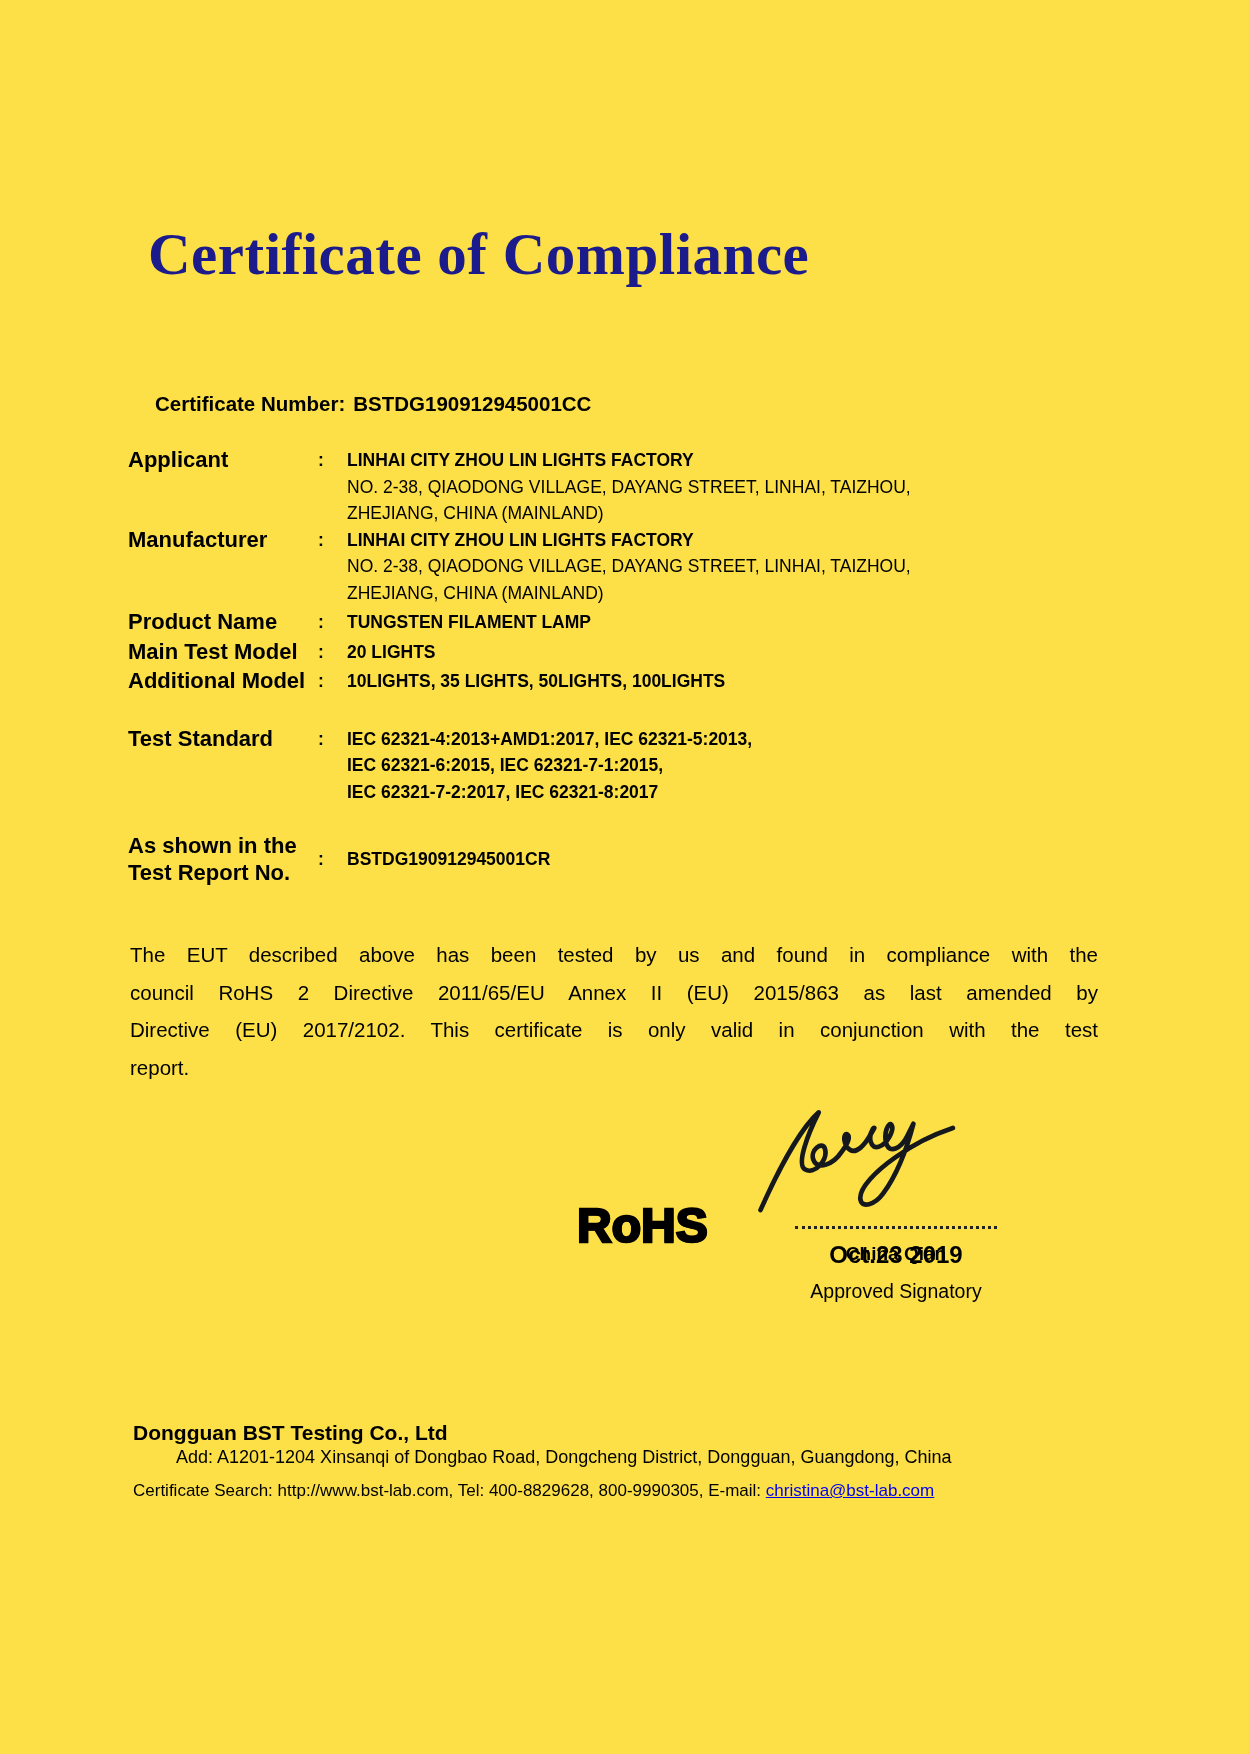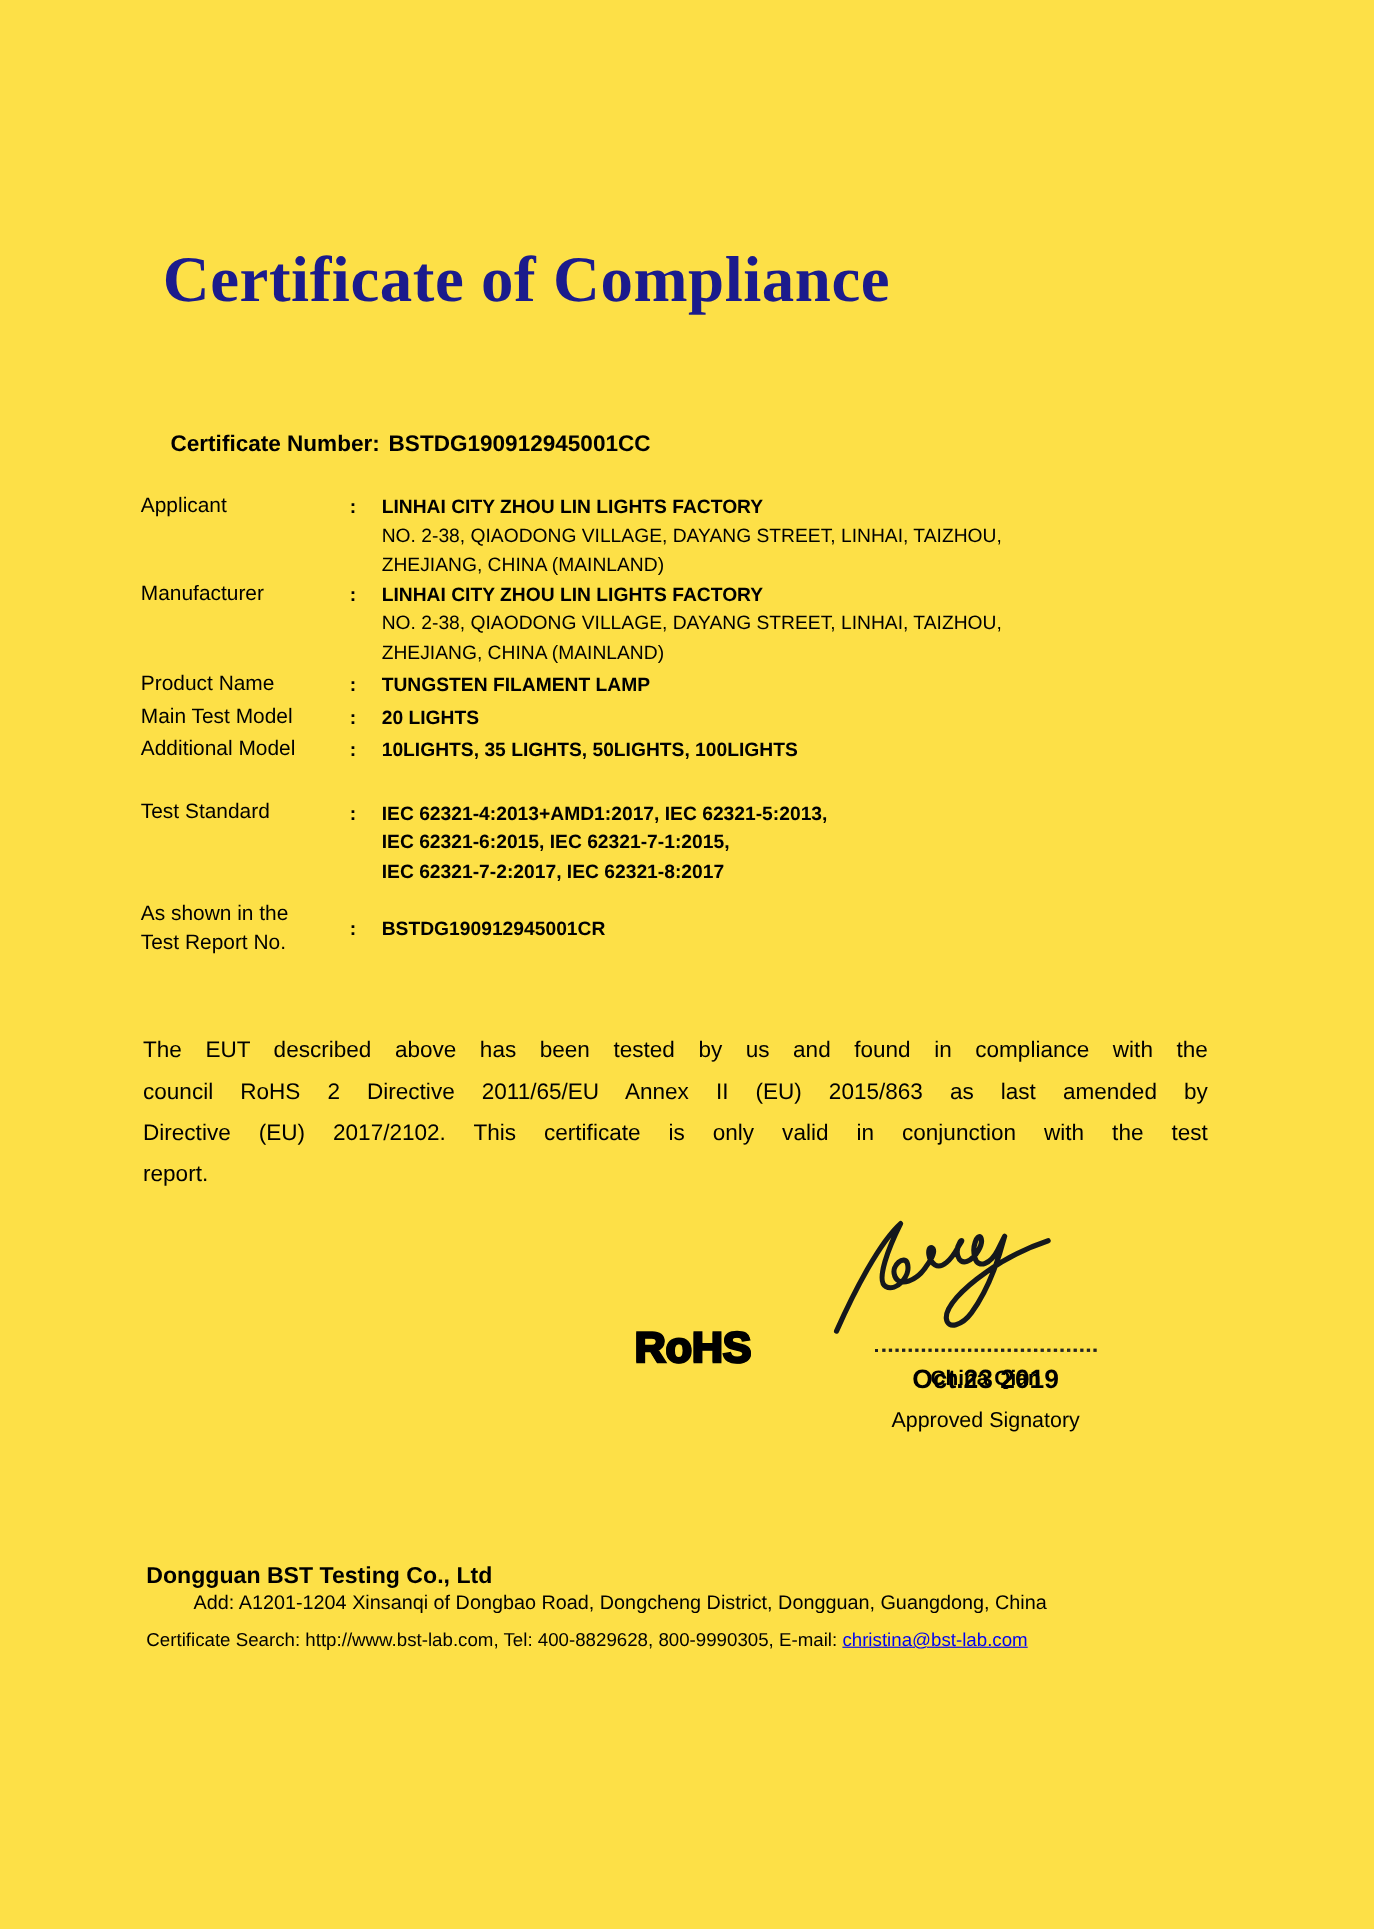--- a/index.html
+++ b/index.html
@@ -27,40 +27,40 @@
     font-size:20.5px; font-weight:bold; white-space:nowrap;
   }
   .cert-number .lbl { margin-right:8px; }
 
   
   .fields { position:absolute; left:128px; top:447px; width:975px; }
   .frow { display:grid; grid-template-columns:190px 29px 1fr; align-items:start; }
   .frow.vcenter { align-items:center; }
   .frow.mt3  { margin-top:3px; }
   .frow.mt31 { margin-top:31px; }
-  .frow.mt25 { margin-top:13px; }
-  .flabel { font-weight:normal; font-size:19px; line-height:26.5px; }
+  .frow.mt25 { margin-top:28px; }
+  .flabel { font-weight:bold; font-size:22px; line-height:26.5px; }
   .fcolon { font-weight:bold; font-size:17.5px; line-height:26.5px; }
   .fvalue { font-size:17.5px; line-height:26.5px; }
   .vbold { font-weight:bold; }
   .vreg  { font-weight:normal; }
 
   
   .statement {
     position:absolute; left:130px; top:936px; width:968px;
     font-size:20.5px; line-height:37.5px;
   }
   .statement .jline { text-align:justify; text-align-last:justify; }
   .statement .lline { text-align:left; }
 
   
   .sig-svg { position:absolute; left:748px; top:1096px; width:208px; height:118px; }
   .rohs {
     position:absolute; left:577px; top:1196px;
-    font-size:39px; font-weight:bold; line-height:60px;
+    font-size:48px; font-weight:bold; line-height:60px;
     letter-spacing:0px;
     -webkit-text-stroke:2.5px #000;
     text-shadow:1px 0 0 #000, -1px 0 0 #000, 0 1px 0 #000;
     white-space:nowrap;
   }
   .dotted-line {
     position:absolute; left:795px; top:1212px; width:202px; height:14px;
     border-bottom:3px dotted #222;
   }
   .sig-name  { position:absolute; left:770px; top:1243px; width:252px; text-align:center; font-weight:bold; font-size:19px; }

